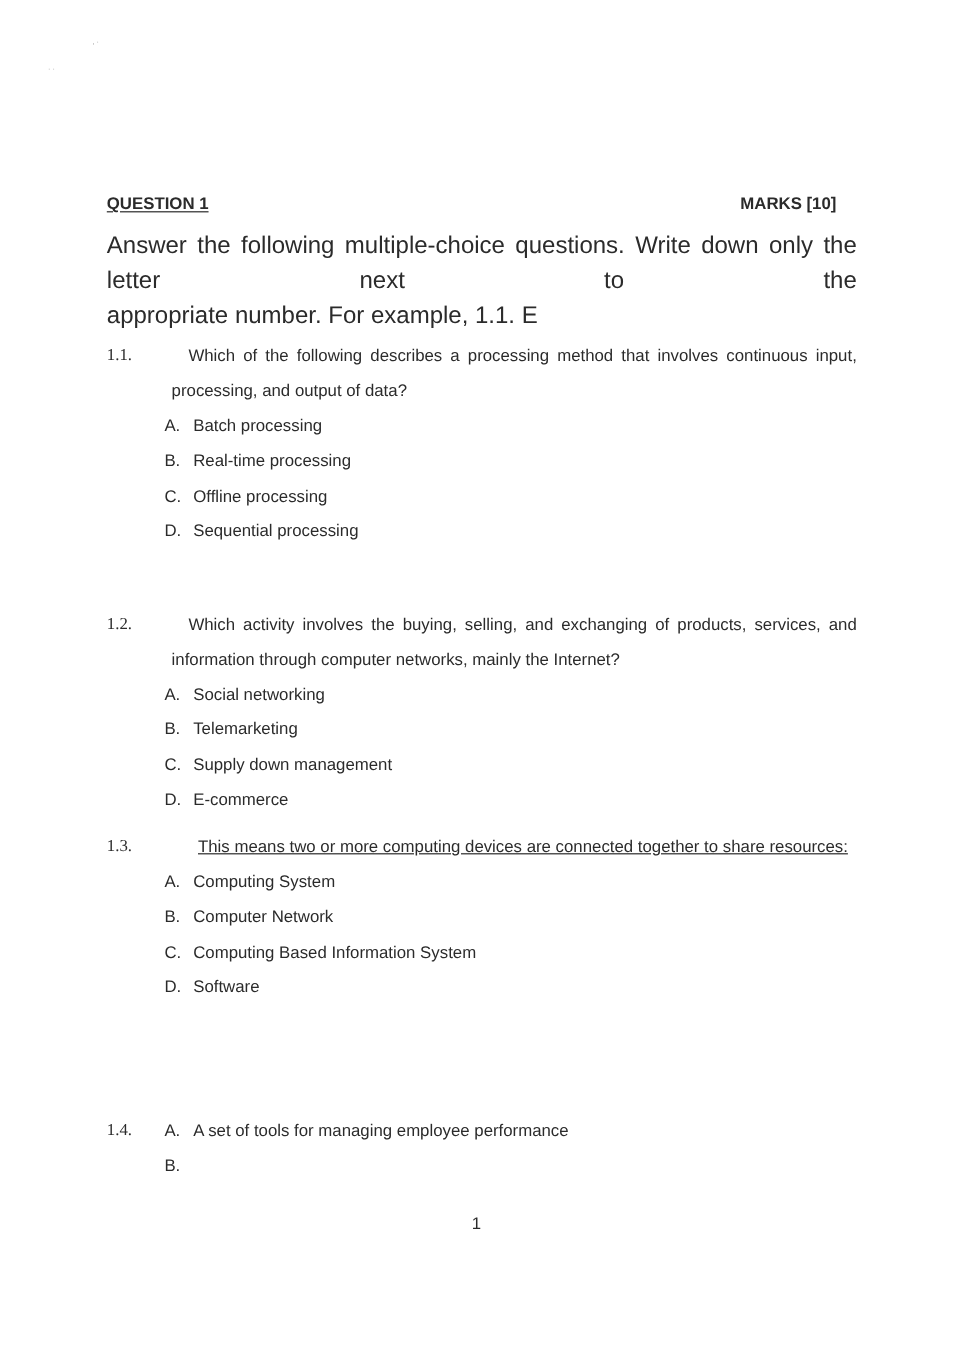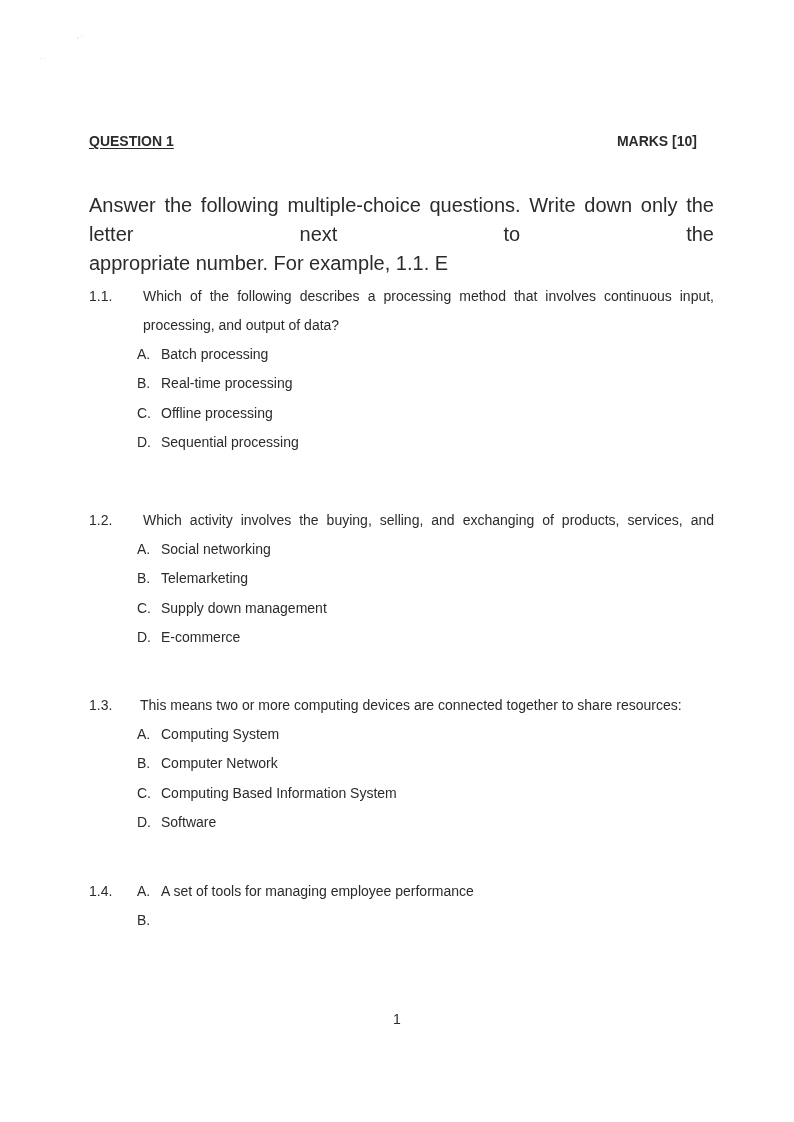--- a/index.html
+++ b/index.html
@@ -7,31 +7,31 @@
       width: 794px; height: 1122px; position: relative; overflow: hidden;
       font-family: "Liberation Sans", sans-serif;
       color: #2b2b2b;
     }
     .scan-speck { position: absolute; font-size: 6px; color: #9a9a9a; }
     .header-row {
       position: absolute; left: 89px; top: 133px; width: 608px;
       display: flex; justify-content: space-between; align-items: baseline;
       font-size: 14px; font-weight: bold;
     }
-    .q-heading { text-decoration: underline; text-underline-offset: 2px; }
+    .q-heading { text-decoration: underline; text-underline-offset: 2px; margin-top: 28px; }
     .intro {
       position: absolute; left: 89px; top: 191px; width: 625px;
       font-size: 20px; line-height: 29px; text-align: justify;
       text-align-last: left;
     }
     .intro .line1 { display: block; text-align: justify; text-align-last: justify; }
     .question { position: absolute; left: 89px; width: 625px; font-size: 14px; }
-    .q-num { position: absolute; left: 0; top: 0; }
+    .q-num { position: absolute; left: 0; top: 0; font-family: Liberation Serif, serif; }
     .q-text { margin-left: 54px; line-height: 29px; }
-    .q-text .first { display: block; text-align: justify; text-align-last: justify; }
+    .q-text .first { display: block; text-align: justify; text-align-last: justify; margin-left: 14px; }
     .options { margin-left: 48px; }
     .option { height: 29.3px; line-height: 29px; display: flex; }
     .opt-letter { width: 24px; display: inline-block; }
     .page-number {
       position: absolute; top: 1011px; left: 0; width: 794px; text-align: center;
       font-size: 14px;
     }
   </style>
 </head>
 <body>
@@ -72,20 +72,21 @@
         <span class="opt-letter">D.</span>
         <span>Sequential processing</span>
       </div>
   </div>
 </div>
 
 <div class="question" style="top:506px;">
   <span class="q-num" style="line-height:29px;">1.2.</span>
   <div class="q-text">
     <span class="first">Which activity involves the buying, selling, and exchanging of products, services, and</span>
+    <span>information through computer networks, mainly the Internet?</span>
   </div>
   <div class="options">
     <div class="option">
         <span class="opt-letter">A.</span>
         <span>Social networking</span>
       </div>
     <div class="option">
         <span class="opt-letter">B.</span>
         <span>Telemarketing</span>
       </div>
@@ -95,21 +96,21 @@
       </div>
     <div class="option">
         <span class="opt-letter">D.</span>
         <span>E-commerce</span>
       </div>
   </div>
 </div>
 
 <div class="question" style="top:691px;">
   <span class="q-num" style="line-height:29px;">1.3.</span>
-  <div class="q-text" style="margin-left:51px;">
+  <div class="q-text" style="margin-left:76px;text-decoration:underline;">
     <span>This means two or more computing devices are connected together to share resources:</span>
   </div>
   <div class="options">
     <div class="option">
         <span class="opt-letter">A.</span>
         <span>Computing System</span>
       </div>
     <div class="option">
         <span class="opt-letter">B.</span>
         <span>Computer Network</span>
@@ -118,21 +119,21 @@
         <span class="opt-letter">C.</span>
         <span>Computing Based Information System</span>
       </div>
     <div class="option">
         <span class="opt-letter">D.</span>
         <span>Software</span>
       </div>
   </div>
 </div>
 
-<div class="question" style="top:877px;">
+<div class="question" style="top:928px;">
   <span class="q-num" style="line-height:29px;">1.4.</span>
   <div class="options">
     <div class="option">
         <span class="opt-letter">A.</span>
         <span>A set of tools for managing employee performance</span>
       </div>
     <div class="option">
         <span class="opt-letter">B.</span>
       </div>
   </div>

